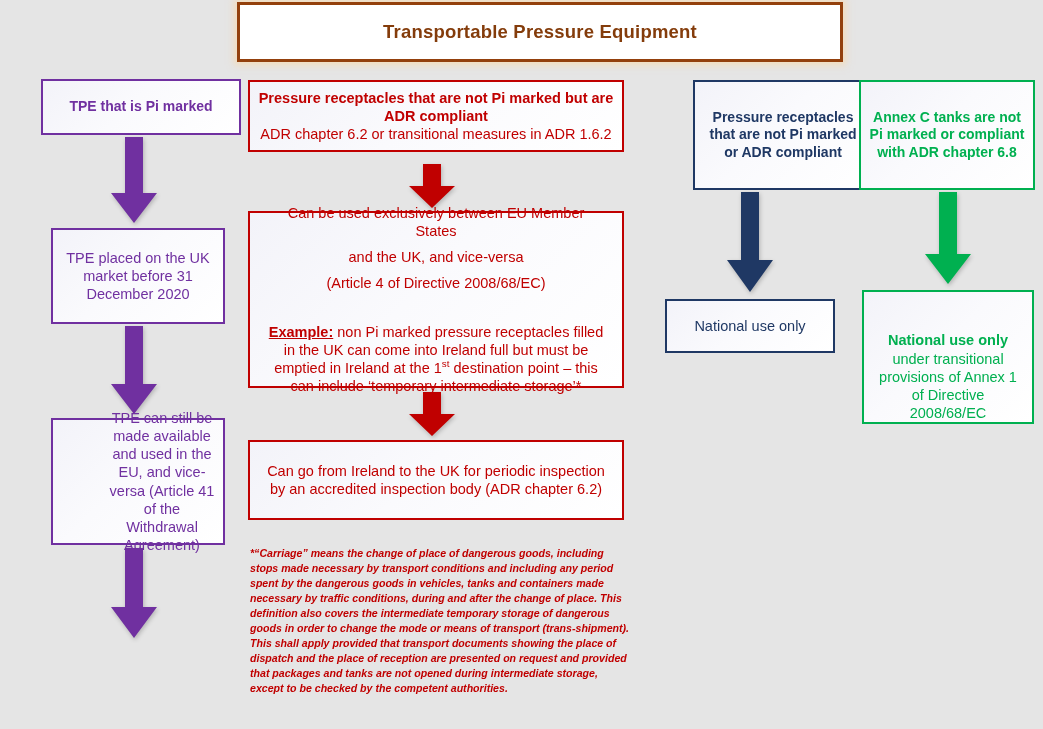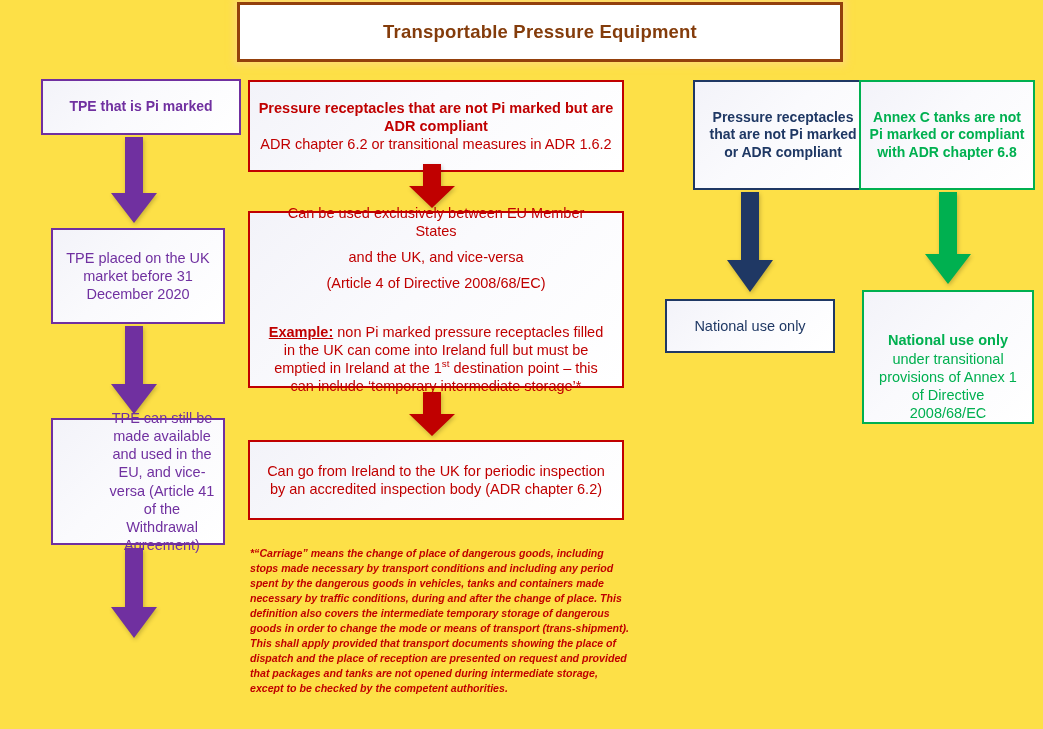--- a/index.html
+++ b/index.html
@@ -8,21 +8,21 @@
     padding: 0;
     background: #ffffff;
   }
   body {
     font-family: "Liberation Sans", sans-serif;
   }
   #canvas {
     position: relative;
     width: 1043px;
     height: 729px;
-    background: #fde047;
+    background: #e5e5e5;
     overflow: hidden;
   }
 
   
   .box {
     position: absolute;
     box-sizing: border-box;
     display: flex;
     align-items: center;
     justify-content: center;
@@ -62,21 +62,21 @@
   #p-box-3 { left: 51px;  top: 418px; width: 174px; height: 127px; padding-left: 48px; }
   #p-box-4 { left: 51px;  top: 643px; width: 174px; height: 86px; }
 
   
   .red-box {
     border: 2.5px solid #C00000;
     color: #C00000;
   }
   .red-box .inner { font-size: 14.5px; }
 
-  #r-box-1 { left: 248px; top: 80px;  width: 376px; height: 92px; }
+  #r-box-1 { left: 248px; top: 80px;  width: 376px; height: 72px; }
   #r-box-2 { left: 248px; top: 211px; width: 376px; height: 177px; }
   #r-box-3 { left: 248px; top: 440px; width: 376px; height: 80px; }
 
   #r-box-1 .line-bold { font-weight: bold; }
   #r-box-2 .para { margin: 8px; }
   #r-box-2 .gap { height: 15px; }
   .ex-label { font-weight: bold; text-decoration: underline; }
 
   
   .navy-box {

